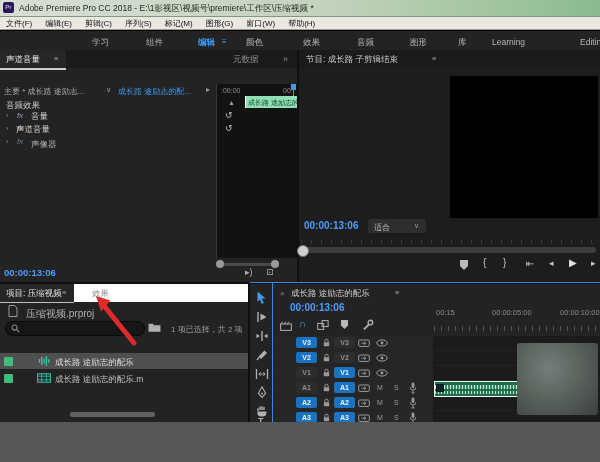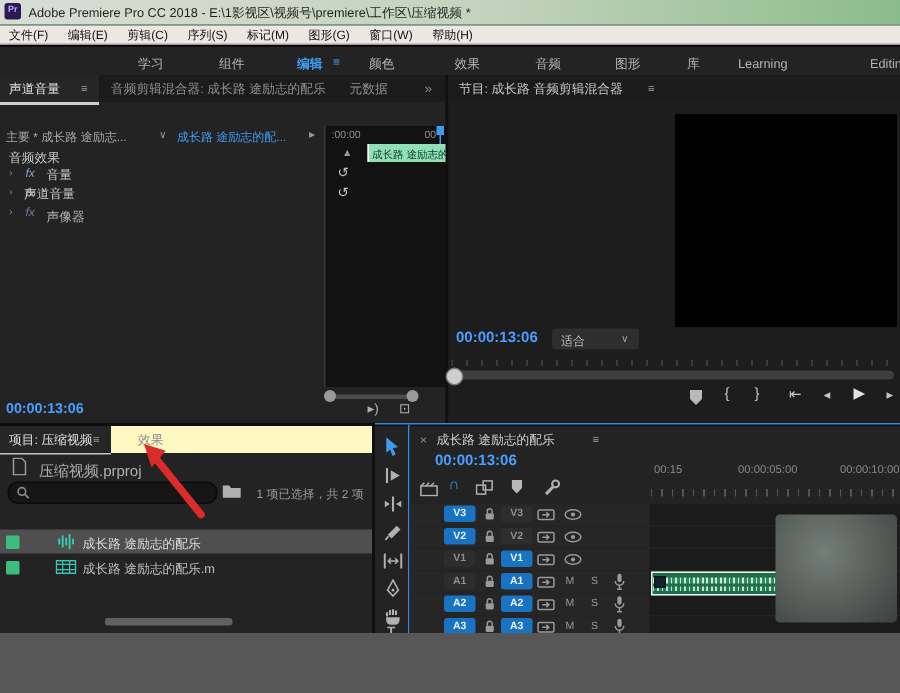--- a/index.html
+++ b/index.html
@@ -131,21 +131,20 @@
     <span class="t" style="left:538px;top:22px;font-size:8.5px;color:#b5b5b5">编辑 (CS5.5)</span>
     <span class="t" style="left:580px;top:6px;font-size:8.5px;color:#b5b5b5">Editing</span>
   </div>
 
   <div class="panel" style="left:0;top:50px;width:297px;height:232px;background:#232323">
     <div class="panel" style="left:0;top:0;width:297px;height:18px;background:#1b1b1b">
       <div class="panel" style="left:0;top:0;height:18px;width:66px;background:#262626;border-bottom:2px solid #cfcfcf">
         <span class="t" style="left:6px;top:4px;font-size:8.5px;color:#e0e0e0">声道音量</span>
         <span class="t" style="left:54px;top:4px;font-size:7.5px;color:#9a9a9a">≡</span>
       </div>
-      <span class="t" style="left:74px;top:4px;font-size:8.5px;color:#8f8f8f">音频剪辑混合器: 成长路 途励志的配乐</span>
       <span class="t" style="left:233px;top:4px;font-size:8.5px;color:#8f8f8f">元数据</span>
       <span class="t" style="left:283px;top:4px;font-size:9px;color:#8f8f8f">»</span>
     </div>
 
     <div class="panel" style="left:216px;top:34px;width:81px;height:174px;background:#121212;border-left:1px solid #383838"></div>
 
     <span class="t" style="left:4px;top:36px;font-size:8px;color:#a8a8a8">主要 * 成长路 途励志...</span>
     <span class="t" style="left:106px;top:36px;font-size:7px;color:#9a9a9a">∨</span>
     <span class="t" style="left:118px;top:36px;font-size:8px;color:#3f9bf0">成长路 途励志的配...</span>
     <span class="t" style="left:206px;top:35px;font-size:8px;color:#9a9a9a">▸</span>
@@ -180,21 +179,21 @@
     <div style="position:absolute;left:271px;top:210px;width:8px;height:8px;border-radius:50%;background:#9a9a9a"></div>
     <span class="t" style="left:4px;top:217px;font-size:9.5px;font-weight:bold;color:#4a9eff">00:00:13:06</span>
     <span class="t" style="left:245px;top:217px;font-size:9px;color:#b0b0b0">▸)</span>
     <span class="t" style="left:266px;top:217px;font-size:9px;color:#b0b0b0">⊡</span>
   </div>
 
   <div class="panel" style="left:297px;top:50px;width:2px;height:232px;background:#0f0f0f"></div>
 
   <div class="panel" style="left:299px;top:50px;width:301px;height:232px;background:#1d1d1d">
     <div class="panel" style="left:0;top:0;width:301px;height:18px;background:#1b1b1b">
-      <span class="t" style="left:7px;top:4px;font-size:8.5px;color:#c8c8c8">节目: 成长路 音频剪辑混合器</span>
+      <span class="t" style="left:7px;top:4px;font-size:8.5px;color:#c8c8c8">节目: 成长路 子剪辑结束</span>
       <span class="t" style="left:133px;top:4px;font-size:7.5px;color:#9a9a9a">≡</span>
     </div>
     <div style="position:absolute;left:151px;top:26px;width:148px;height:142px;background:#000"></div>
     <span class="t" style="left:5px;top:170px;font-size:10px;font-weight:bold;color:#4a9eff">00:00:13:06</span>
     <div style="position:absolute;left:69px;top:169px;width:58px;height:14px;background:#2e2e2e;border-radius:2px">
       <span class="t" style="left:6px;top:3px;font-size:8px;color:#bdbdbd">适合</span>
       <span class="t" style="left:46px;top:3px;font-size:7px;color:#9a9a9a">∨</span>
     </div>
     <div style="position:absolute;left:2px;top:190px;width:297px;height:4px;background:repeating-linear-gradient(90deg,#3a3a3a 0 1px,transparent 1px 10px)"></div>
     <div style="position:absolute;left:2px;top:197px;width:295px;height:6px;background:#3e3e3e;border-radius:3px"></div>
@@ -206,21 +205,21 @@
     <span class="t" style="left:227px;top:208px;font-size:10px;color:#c4c4c4">⇤</span>
     <span class="t" style="left:250px;top:208px;font-size:9px;color:#c4c4c4">◂</span>
     <span class="t" style="left:270px;top:207px;font-size:10px;color:#e2e2e2">▶</span>
     <span class="t" style="left:292px;top:208px;font-size:9px;color:#c4c4c4">▸</span>
   </div>
 
   <div class="panel" style="left:0;top:282px;width:600px;height:2px;background:#0f0f0f"></div>
   <div class="panel" style="left:250px;top:282px;width:350px;height:1px;background:#2d8ceb"></div>
 
   <div class="panel" style="left:0;top:284px;width:248px;height:138px;background:#232323">
-    <div class="panel" style="left:0;top:0;width:248px;height:18px;background:#fef9c3">
+    <div class="panel" style="left:0;top:0;width:248px;height:18px;background:#ffffff">
       <div class="panel" style="left:0;top:0;width:74px;height:18px;background:#262626;border-bottom:1px solid #c0c0c0">
         <span class="t" style="left:6px;top:4px;font-size:8.5px;color:#e0e0e0">项目: 压缩视频</span>
         <span class="t" style="left:62px;top:4px;font-size:7.5px;color:#9a9a9a">≡</span>
       </div>
       <span class="t" style="left:92px;top:4px;font-size:8.5px;color:#8f8f8f">效果</span>
     </div>
 
     <span class="ico" style="left:8px;top:21px;color:#9a9a9a">
         <svg width="10" height="12">
           <use href="#i-doc"></use>

